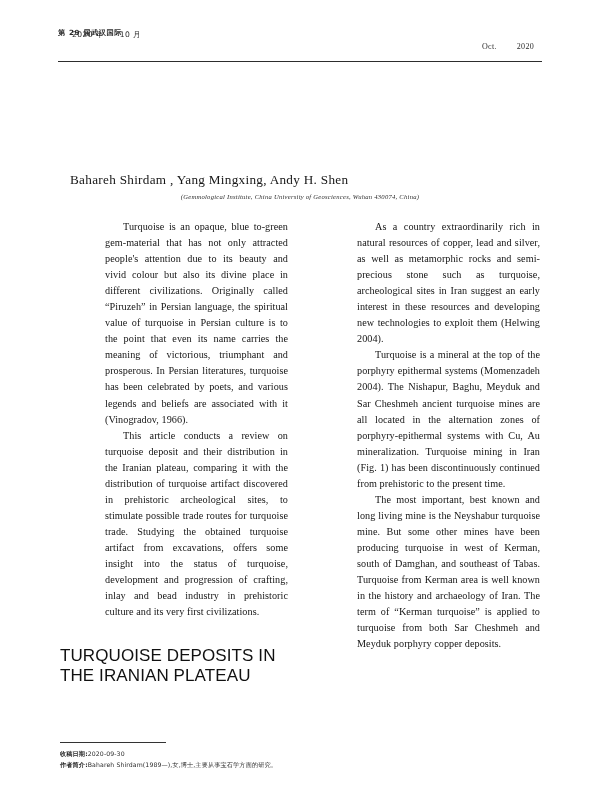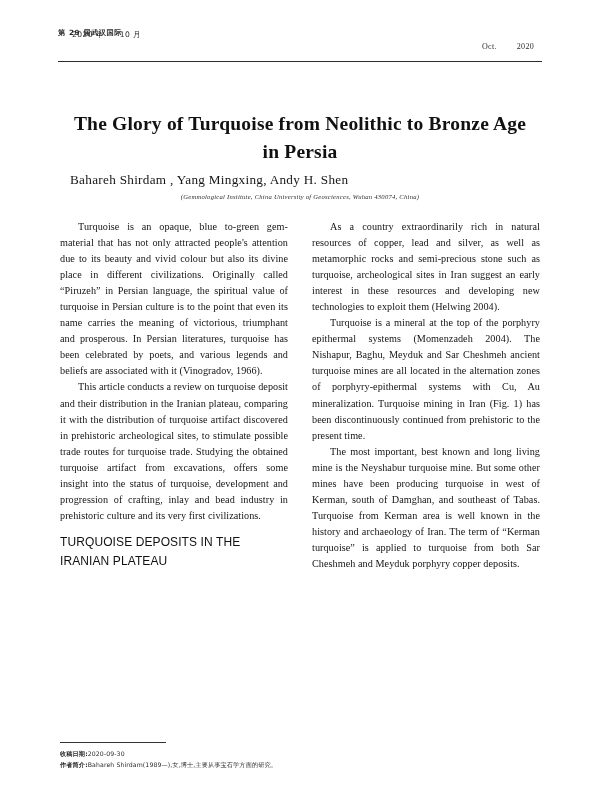--- a/index.html
+++ b/index.html
@@ -124,26 +124,26 @@
     font-family: "Liberation Serif", serif;
     font-size: 10.2px;
     line-height: 16.05px;
     text-align: justify;
     text-justify: inter-word;
     text-align-last: left;
     color: #141414;
     letter-spacing: 0.05px;
   }
   .col p + p { margin-top: 0px; }
-  .col p.indent { text-indent: 18px; }
+  .col p.indent { text-indent: 18px; margin-left: 45px; }
 
   .section-head {
-    margin-top: 9px;
+    margin-top: 26px;
     font-family: "Liberation Sans", sans-serif;
-    font-size: 12px;
+    font-size: 17px;
     line-height: 19.5px;
     color: #111;
     letter-spacing: 0.1px;
   }
 
   
   .footnote-rule {
     position: absolute;
     left: 60px;
     top: 742px;
@@ -178,21 +178,20 @@
     </div>
     <div class="rh-left">
       <span>2020 年</span><span class="sep"></span><span>10 月</span>
     </div>
     <div class="rh-right">
       <span>Oct.</span><span class="sep"></span><span>2020</span>
     </div>
   </div>
   <div class="header-rule"></div>
 
-  <h1 class="title">The Glory of Turquoise from Neolithic to Bronze Age in Persia</h1>
   <div class="authors">Bahareh Shirdam , Yang Mingxing, Andy H. Shen</div>
   <div class="affiliation">(Gemmological Institute, China University of Geosciences, Wuhan 430074, China)</div>
 
   <div class="col col-left">
     <p class="indent">Turquoise is an opaque, blue to-green gem-material that has not only attracted people's attention due to its beauty and vivid colour but also its divine place in different civilizations. Originally called “Piruzeh” in Persian language, the spiritual value of turquoise in Persian culture is to the point that even its name carries the meaning of victorious, triumphant and prosperous. In Persian literatures, turquoise has been celebrated by poets, and various legends and beliefs are associated with it (Vinogradov, 1966).</p>
     <p class="indent">This article conducts a review on turquoise deposit and their distribution in the Iranian plateau, comparing it with the distribution of turquoise artifact discovered in prehistoric archeological sites, to stimulate possible trade routes for turquoise trade. Studying the obtained turquoise artifact from excavations, offers some insight into the status of turquoise, development and progression of crafting, inlay and bead industry in prehistoric culture and its very first civilizations.</p>
     <div class="section-head">TURQUOISE DEPOSITS IN THE IRANIAN PLATEAU</div>
   </div>
 
   <div class="col col-right">

